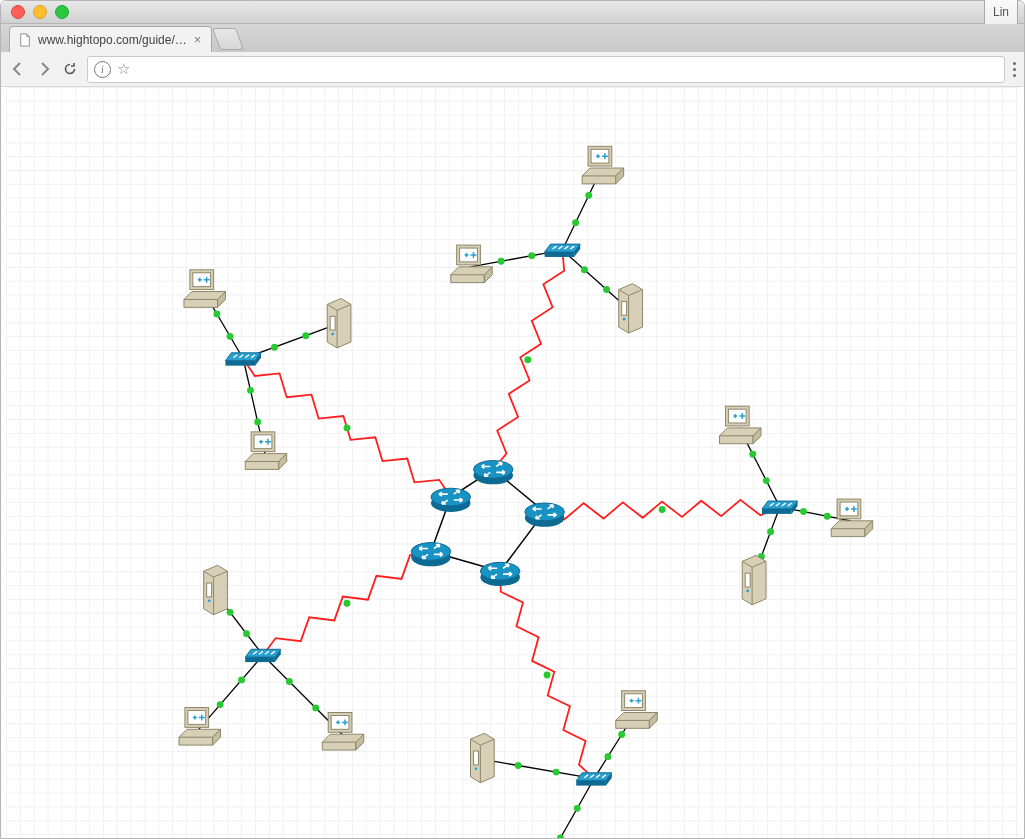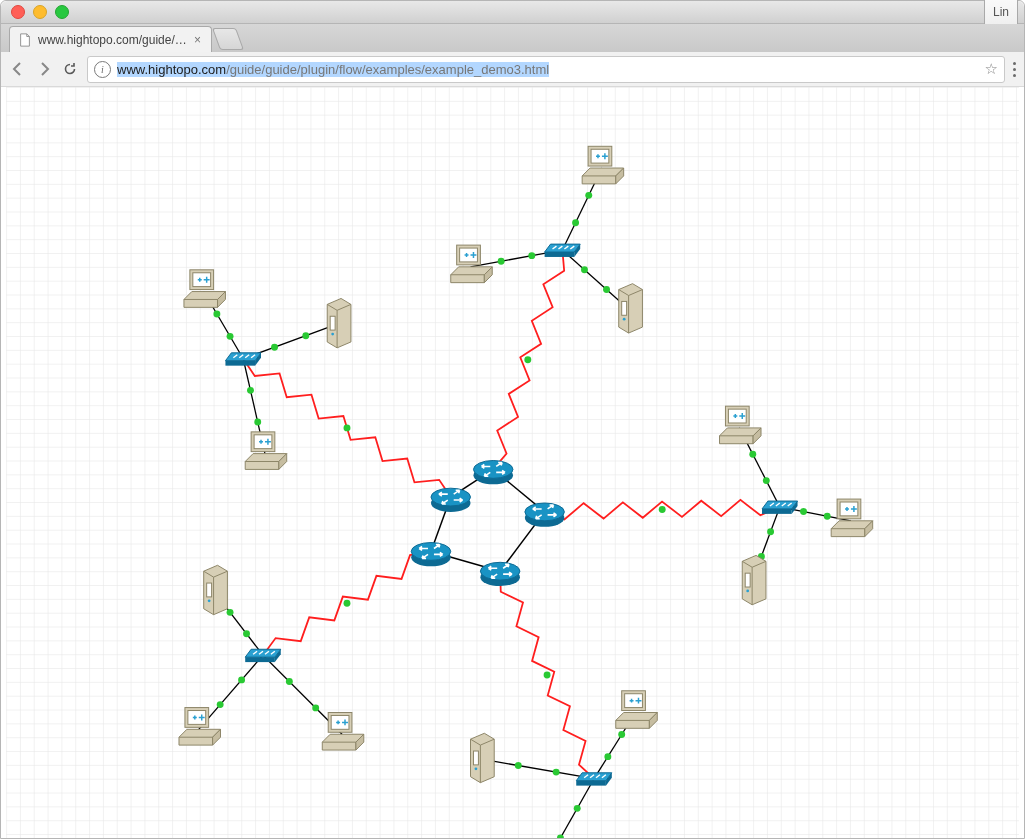--- a/index.html
+++ b/index.html
@@ -72,23 +72,20 @@
         </svg>
     </div>
     <div class="navbtn enabled">
       <svg width="16" height="16" viewBox="0 0 16 16">
           <path d="M12.5 8A4.5 4.5 0 1 1 8 3.5" fill="none" stroke="currentColor" stroke-width="1.6"></path>
           <path d="M12 2v3H9" fill="none" stroke="currentColor" stroke-width="1.6"></path>
         </svg>
     </div>
     <div class="omnibox">
       <span class="info">i</span>
-      <span class="url">
-        <span class="sel"><span class="host">www.hightopo.com</span><span class="path">/guide/guide/plugin/flow/examples/example_demo3.html</span></span>
-      </span>
       <span class="star">☆</span>
     </div>
     <div class="kebab">
         <span></span>
         <span></span>
         <span></span>
       </div>
   </div>
 
   <div class="viewport">

